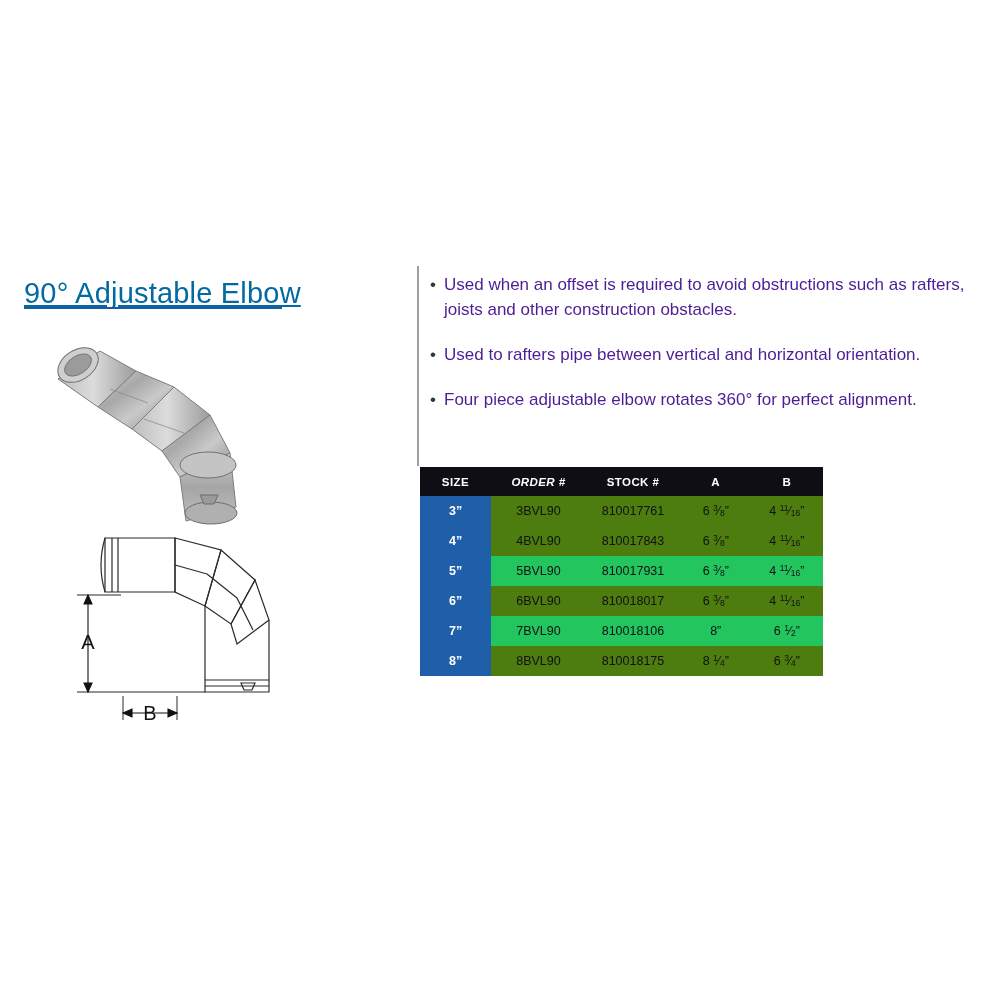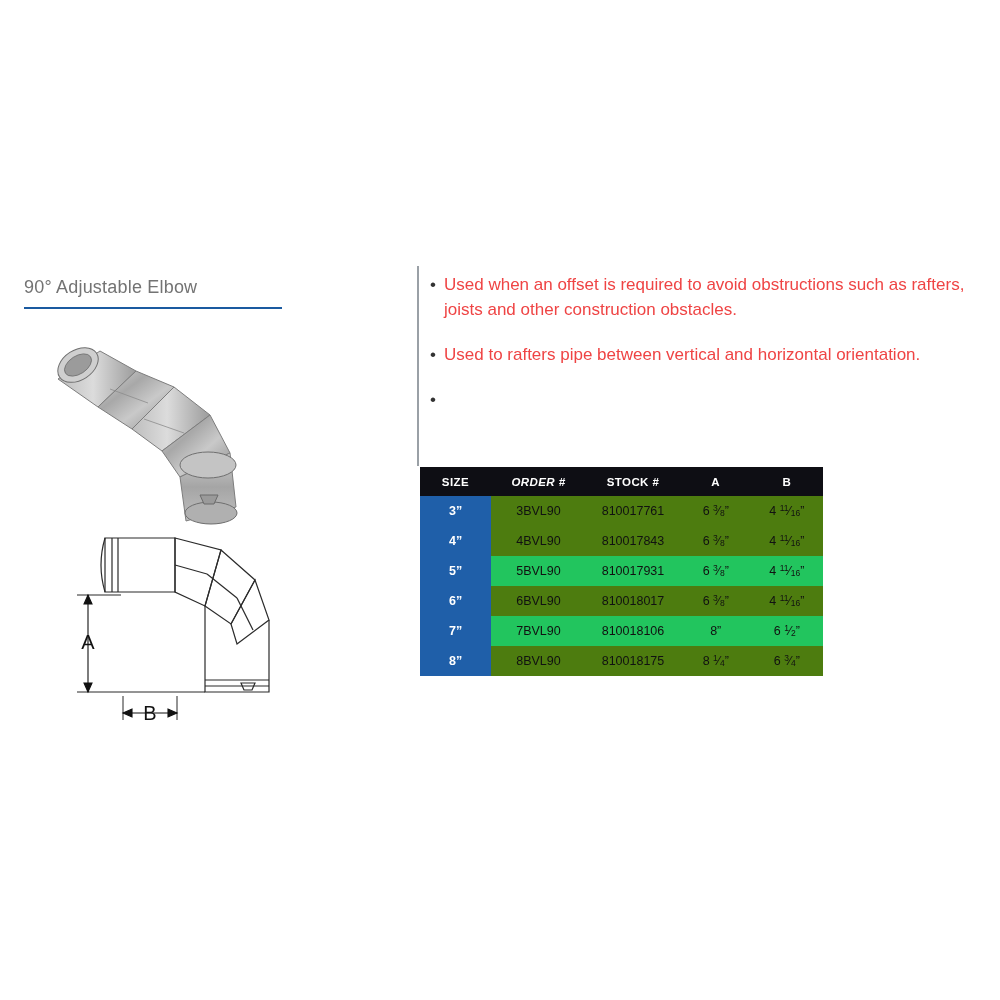--- a/index.html
+++ b/index.html
@@ -21,24 +21,25 @@
     position: absolute;
     left: 0;
     top: 0;
     width: 410px;
     height: 1000px;
   }
   #product-title {
     position: absolute;
     left: 24px;
     top: 277px;
-    font-size: 18px;
-    color: #737373;
+    font-size: 29px;
+    color: #0369a1;
     letter-spacing: 0.2px;
     white-space: nowrap;
+    text-decoration: underline;
   }
   #title-underline {
     position: absolute;
     left: 24px;
     top: 307px;
     width: 258px;
     height: 2px;
     background: #1a5aa0;
   }
 
@@ -85,21 +86,21 @@
   .bullet-dot {
     width: 14px;
     flex: 0 0 14px;
     font-size: 17px;
     line-height: 25px;
     color: #333;
   }
   .bullet-text {
     font-size: 17px;
     line-height: 25px;
-    color: #ef4444;
+    color: #4c1d95;
   }
 
   
   #spec-table {
     position: absolute;
     left: 420px;
     top: 467px;
     width: 403px;
     border-collapse: collapse;
     font-size: 12.5px;
@@ -255,20 +256,21 @@
   <div class="bullet">
     <span class="bullet-dot">•</span>
     <span class="bullet-text">Used when an offset is required to avoid obstructions such as rafters, joists and other construction obstacles.</span>
   </div>
   <div class="bullet">
     <span class="bullet-dot">•</span>
     <span class="bullet-text">Used to rafters pipe between vertical and horizontal orientation.</span>
   </div>
   <div class="bullet">
     <span class="bullet-dot">•</span>
+    <span class="bullet-text">Four piece adjustable elbow rotates 360° for perfect alignment.</span>
   </div>
 </div>
 
 <table id="spec-table">
   <thead>
     <tr>
       <th class="col-size">SIZE</th>
       <th class="col-order">ORDER #</th>
       <th class="col-stock">STOCK #</th>
       <th class="col-a">A</th>

